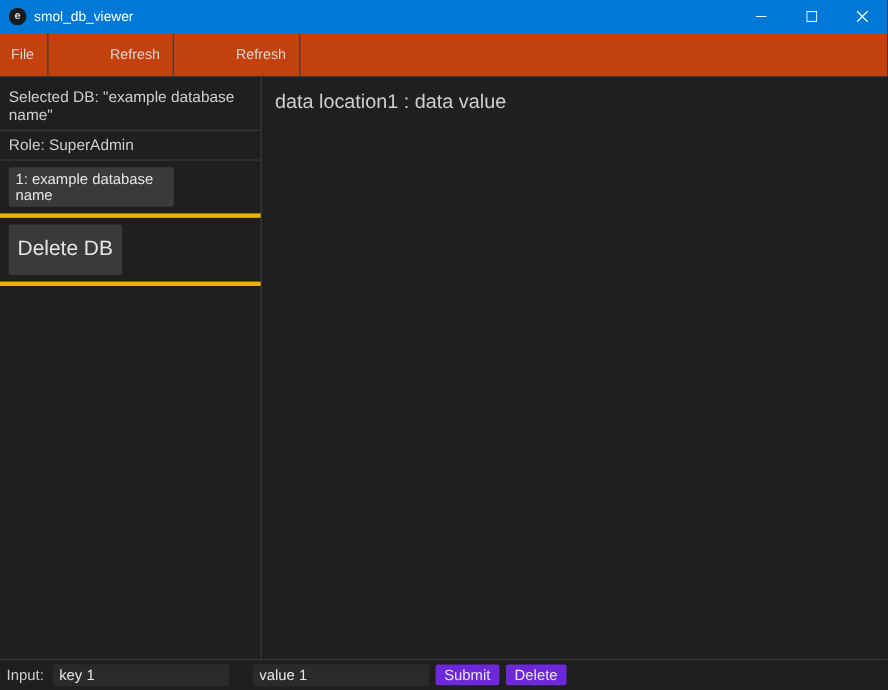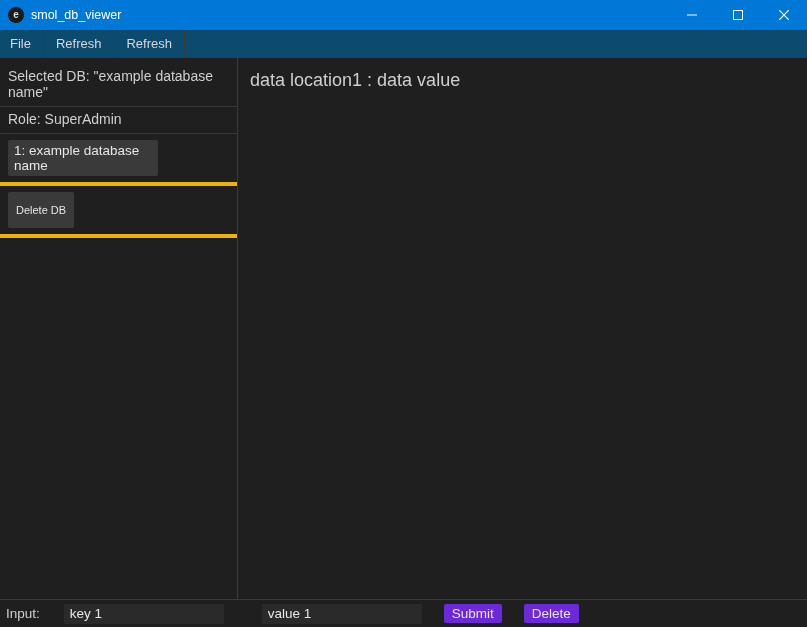--- a/index.html
+++ b/index.html
@@ -32,27 +32,28 @@
   .win-btn {
     width: 46px; height: 30px;
     display: flex; align-items: center; justify-content: center;
     color: #ffffff;
   }
   .win-btn svg { width: 10px; height: 10px; stroke: #ffffff; stroke-width: 1; fill: none; }
   .win-btn.close svg { stroke-width: 1.2; }
 
   
   .menubar {
-    height: 28px;
-    background: #0c4a6e;
+    height: 40px;
+    background: #c2410c;
     border-bottom: 1px solid #3a3a3a;
     display: flex;
     align-items: stretch;
     color: #d8d8d8;
     font-size: 13px;
+    gap: 44px;
   }
   .menu-item {
     padding: 0 12px;
     display: flex; align-items: center;
     border-right: 1px solid #3a3a3a;
     cursor: default;
   }
   .menu-item:first-child { padding-left: 10px; }
 
   
@@ -84,21 +85,21 @@
     border-radius: 2px;
     width: 150px;
     font-size: 13.5px;
     cursor: default;
   }
   .delete-btn {
     background: #3a3a3a;
     color: #e6e6e6;
     padding: 12px 8px;
     border-radius: 2px;
-    font-size: 11px;
+    font-size: 19px;
     display: inline-block;
     cursor: default;
   }
 
   .main-pane {
     flex: 1 1 auto;
     padding: 12px 12px;
     color: #cfcfcf;
     font-size: 18px;
   }
@@ -106,21 +107,21 @@
   
   .bottombar {
     height: 28px;
     background: #1f1f1f;
     border-top: 1px solid #3a3a3a;
     display: flex;
     align-items: center;
     color: #cfcfcf;
     font-size: 13.5px;
     padding: 0 6px;
-    gap: 22px;
+    gap: 6px;
   }
   .bottom-label { padding-right: 2px; }
   .bottom-input {
     background: #2a2a2a;
     color: #e6e6e6;
     border: none;
     height: 20px;
     padding: 0 6px;
     font-size: 13.5px;
     font-family: Liberation Sans, sans-serif;

